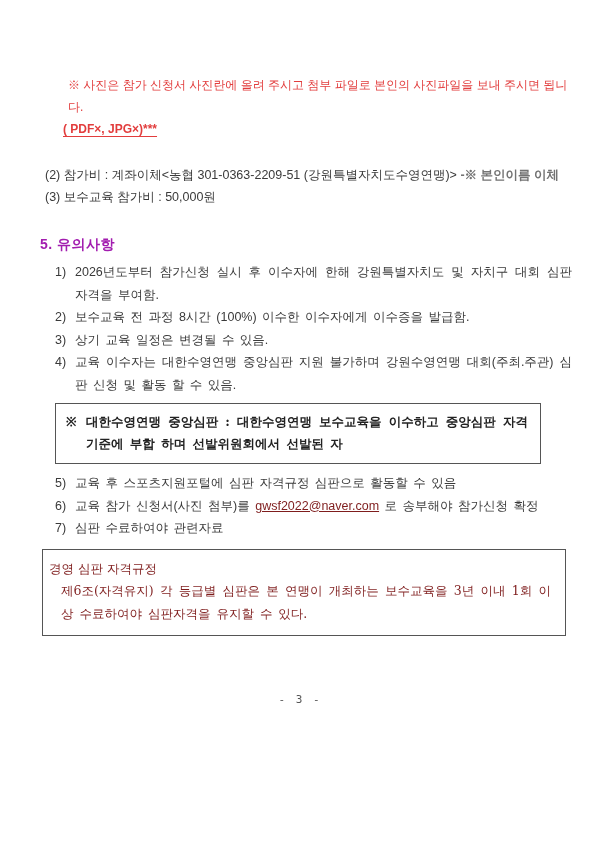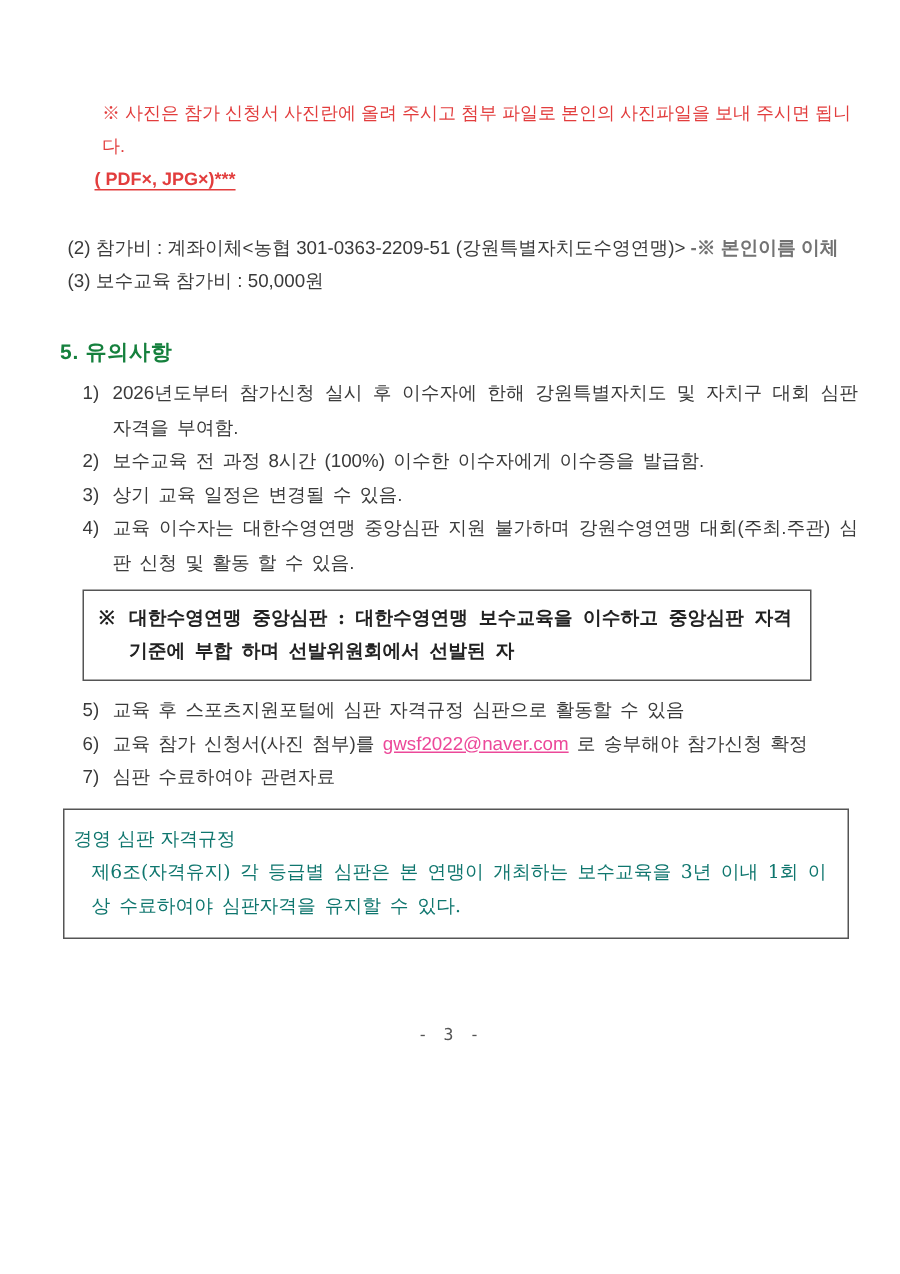--- a/index.html
+++ b/index.html
@@ -1,20 +1,20 @@
 <!DOCTYPE html>
 <html><head>
 <meta charset="utf-8">
 <style>
   html, body { margin: 0; padding: 0; background: #ffffff; }
   .page {
     position: relative;
     width: 600px;
     height: 728px;
-    margin: 2px auto;
+    margin: 12px auto;
     background: #ffffff;
     overflow: hidden;
     font-family: "Liberation Sans", sans-serif;
     color: #3a3a3a;
   }
 
   
   .red-notice {
     margin: 62px 30px 0 63px;
     color: #e23d3d;
@@ -33,35 +33,35 @@
     line-height: 22px;
   }
   .fee-list p { margin: 0; }
   .fee-highlight { color: #737373; font-weight: bold; }
 
   
   .section-title {
     margin: 28px 0 0 40px;
     font-size: 14px;
     font-weight: bold;
-    color: #15803d;
+    color: #a21caf;
     letter-spacing: 0.5px;
   }
 
   .notes {
     margin: 7px 28px 0 55px;
     font-size: 12.5px;
     line-height: 22.5px;
     word-spacing: 2px;
   }
   .note-item { display: flex; margin: 0; }
   .note-marker { flex: 0 0 20px; }
   .note-text { flex: 1; text-align: justify; }
   .note-sub { margin: 0 0 0 20px; padding-left: 2px; }
-  .email-link { color: #ec4899; text-decoration: underline; cursor: pointer; }
+  .email-link { color: #7f1d1d; text-decoration: underline; cursor: pointer; }
 
   
   .central-box {
     display: flex;
     box-sizing: border-box;
     margin: 7px 0 8px 0;
     width: 486px;
     border: 1px solid #555555;
     padding: 7px 12px 8px 10px;
     font-family: "DejaVu Serif", "Liberation Serif", serif;
@@ -74,21 +74,21 @@
   .central-box .box-text { flex: 1; text-align: justify; }
 
   
   .regulation-box {
     box-sizing: border-box;
     margin: 9px 0 0 42px;
     width: 524px;
     border: 1px solid #555555;
     padding: 8px 14px 10px 6px;
     font-family: "DejaVu Serif", "Liberation Serif", serif;
-    color: #0f766e;
+    color: #7f1d1d;
     font-size: 12.5px;
     line-height: 22.5px;
   }
   .regulation-box .reg-title { margin: 0; }
   .regulation-box .reg-body { margin: 0 0 0 12px; text-align: justify; word-spacing: 2px; }
 
   
   .page-number {
     position: absolute;
     bottom: 34px;

